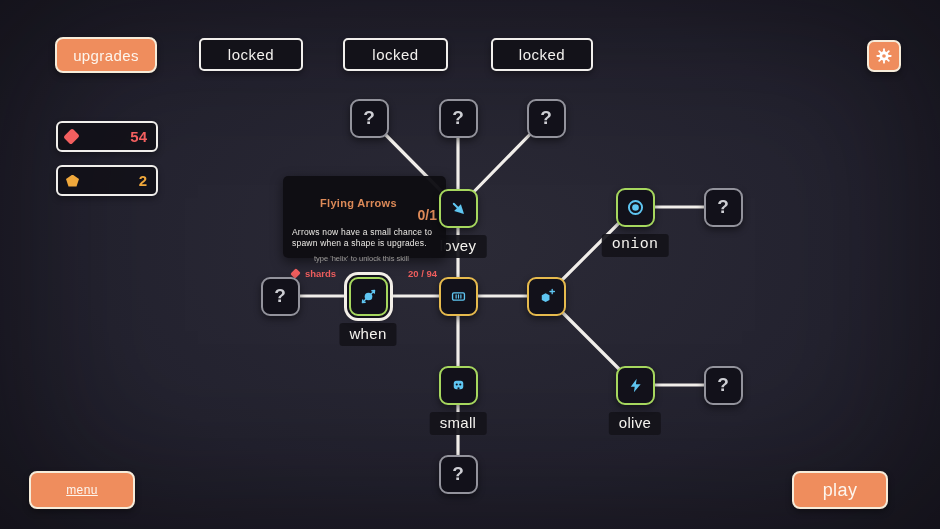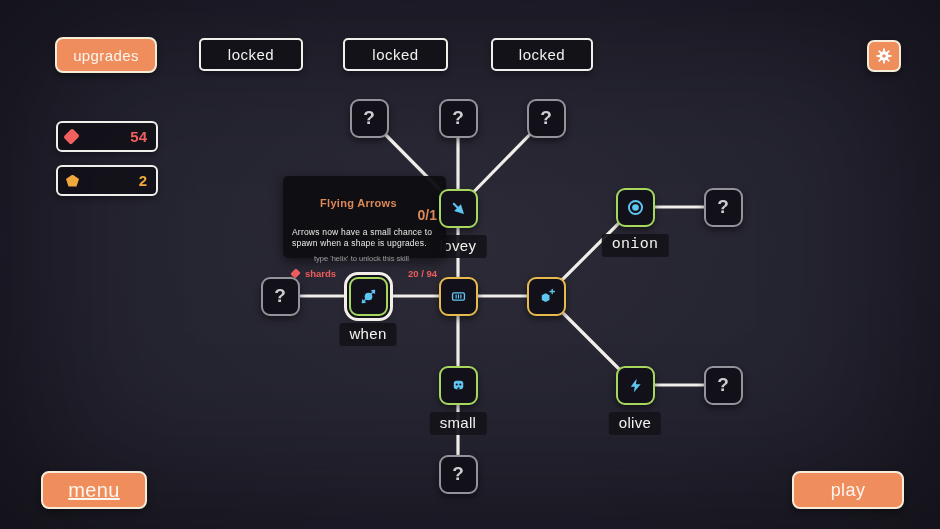--- a/index.html
+++ b/index.html
@@ -23,22 +23,22 @@
     position:absolute; display:flex; align-items:center; justify-content:center;
     background:#131219; border:2px solid #f1efec; border-radius:5px;
     color:#f3f1ee; font-size:15px; letter-spacing:.5px;
     box-shadow: 0 3px 6px rgba(0,0,0,.35);
   }
   #upgrades-btn { left:55px; top:37px; width:102px; height:36px; font-size:15px; }
   #locked-1 { left:199px; top:38px; width:104px; height:33px; }
   #locked-2 { left:343px; top:38px; width:105px; height:33px; }
   #locked-3 { left:491px; top:38px; width:102px; height:33px; }
   #settings-btn { left:867px; top:40px; width:34px; height:32px; border-radius:7px; border-width:2px; }
-  #menu-btn { left:41px;  top:471px; width:106px; height:38px; font-size:20px;text-decoration:underline; }
-  #play-btn { left:792px; top:471px; width:112px; height:38px; font-size:18px; }
+  #menu-btn { left:29px;  top:471px; width:106px; height:38px; font-size:12px;text-decoration:underline; }
+  #play-btn { left:792px; top:471px; width:96px; height:38px; font-size:18px; }
 
   
   .resource-panel {
     position:absolute; left:56px; width:102px; height:31px;
     background:rgba(16,15,22,.85); border:2px solid #f1efec; border-radius:6px;
     display:flex; align-items:center; padding:0 9px 0 8px;
     box-shadow: 0 3px 6px rgba(0,0,0,.3);
   }
   #resource-shards { top:121px; }
   #resource-gems   { top:165px; }

